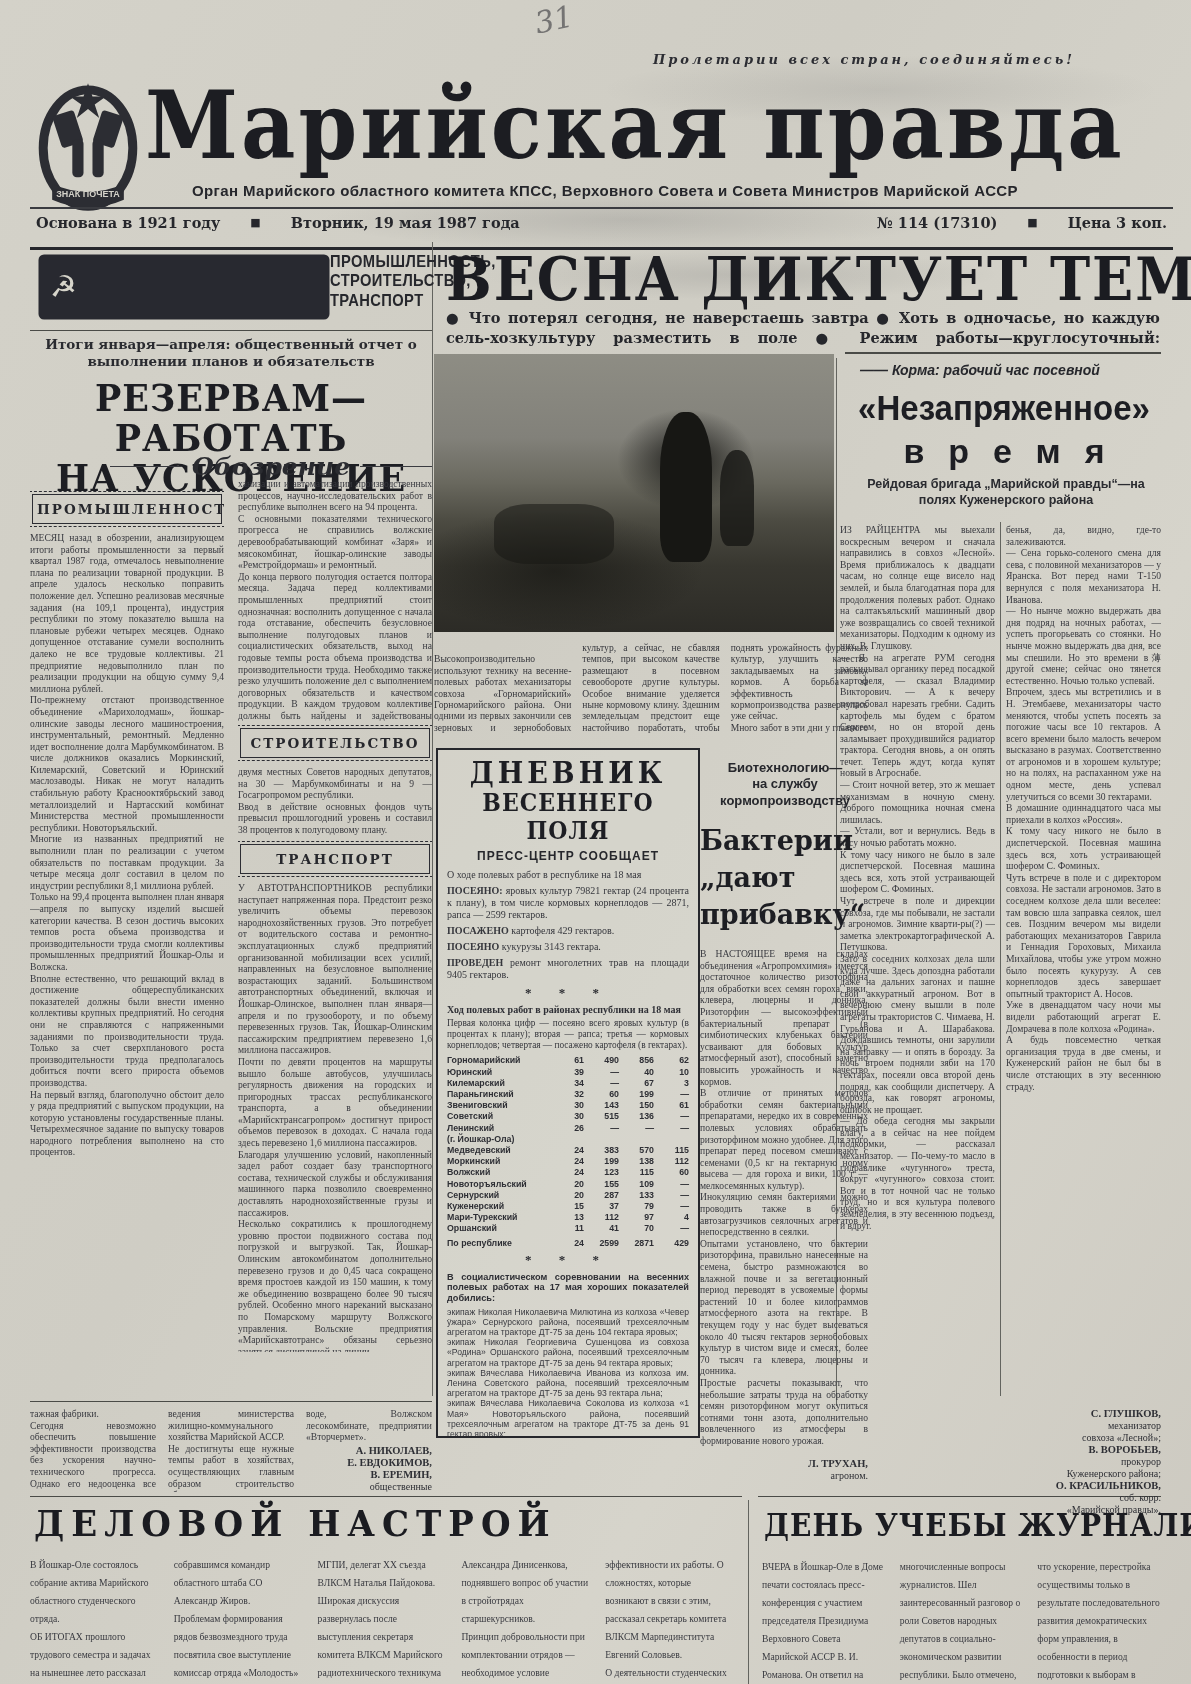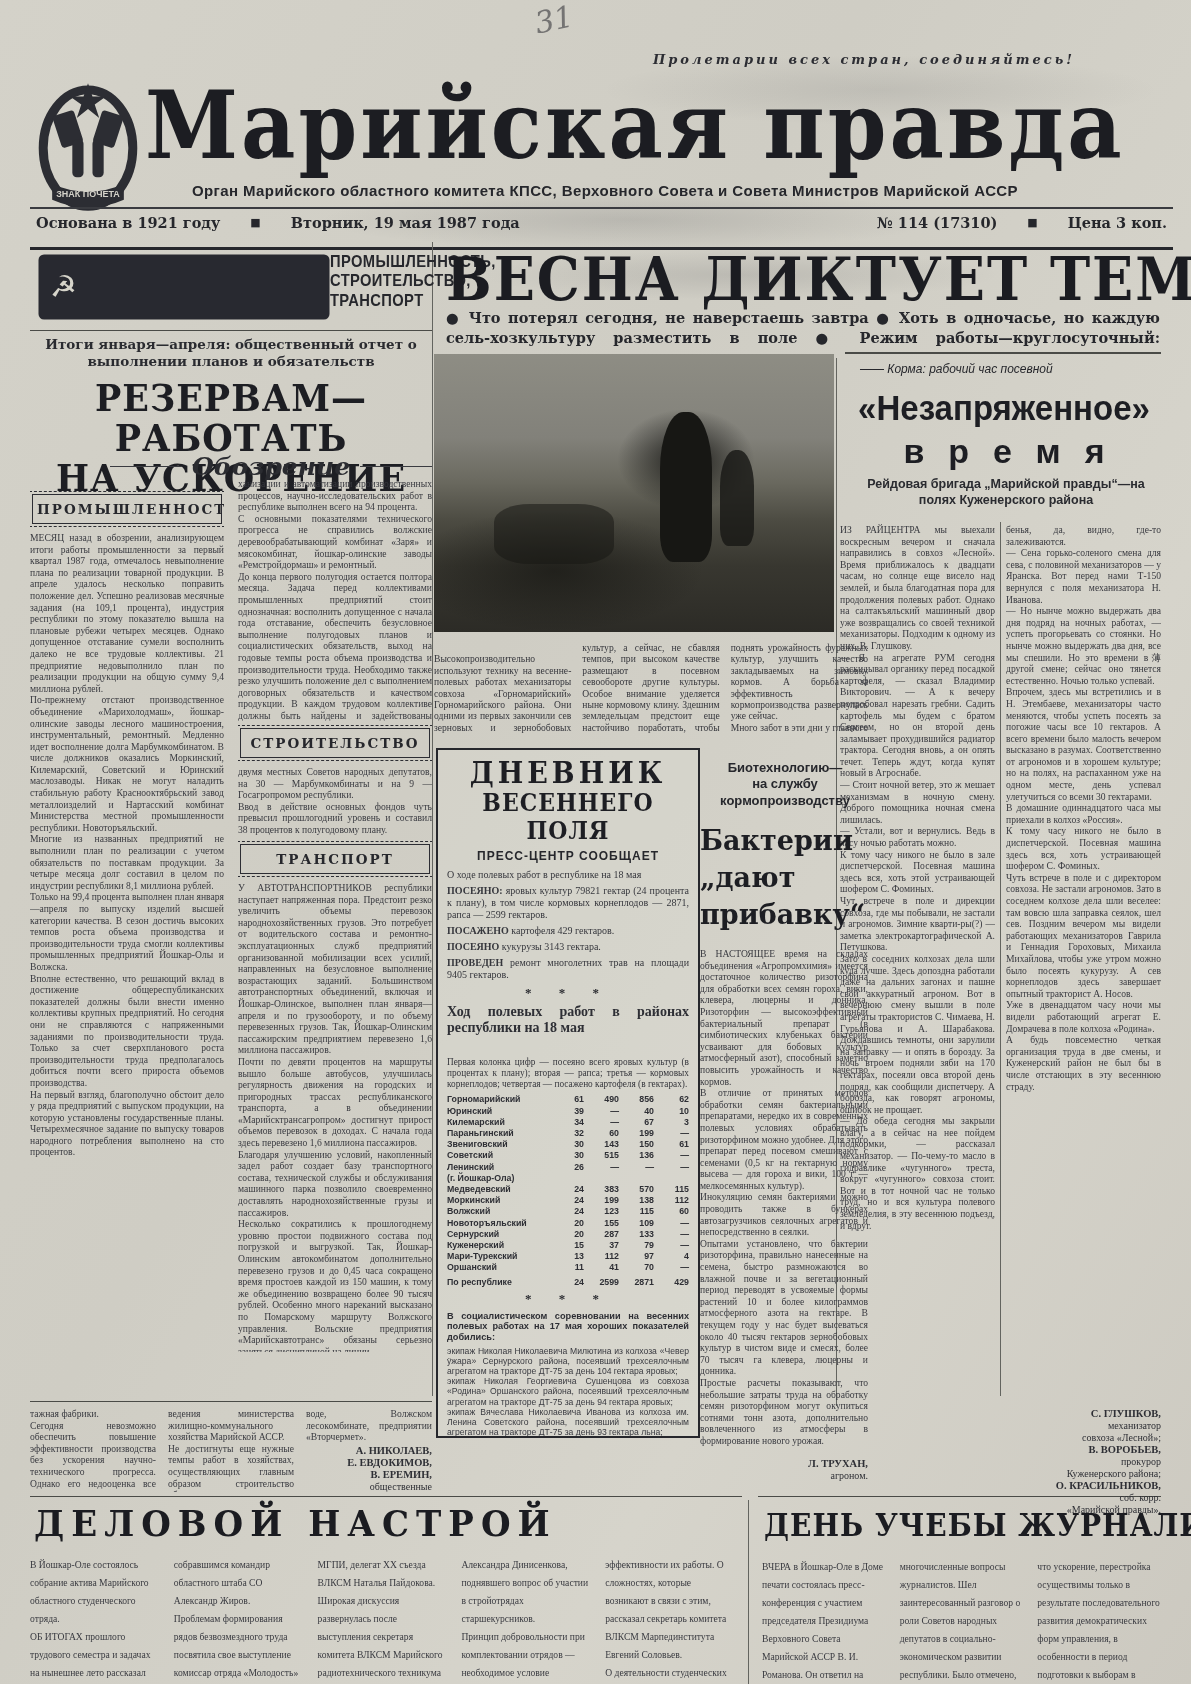--- a/index.html
+++ b/index.html
@@ -36,32 +36,32 @@
   .h-spring{font-family:"DejaVu Serif",serif;font-weight:bold;font-size:54px;letter-spacing:2px;color:#1b1c21;
             white-space:nowrap;transform:scaleY(1.1);transform-origin:top left;}
   .spring-deck{font-family:"DejaVu Serif",serif;font-weight:bold;font-size:14.5px;line-height:1.4;text-align:justify;color:#26272c;}
   .photo{background:
       radial-gradient(95px 70px at 63% 38%, rgba(20,20,18,.9), rgba(20,20,18,0) 72%),
       radial-gradient(200px 80px at 30% 78%, rgba(15,15,12,.55), rgba(15,15,12,0) 75%),
       linear-gradient(180deg,#8e8d84 0%,#82817a 30%,#6a695f 46%,#4c4b42 60%,#383730 76%,#2c2b26 100%);
       overflow:hidden;}
   .fig{position:absolute;background:#171714;border-radius:45% 45% 25% 25%/38% 38% 18% 18%;}
   .cap3{column-count:3;column-gap:11px;font-size:9.6px;line-height:11.4px;text-align:justify;white-space:pre-line;color:#36373d;overflow:hidden;}
-  .rkick{font-family:"Liberation Sans",sans-serif;font-weight:normal;font-style:italic;font-size:12px;color:#26272c;white-space:nowrap;}
+  .rkick{font-family:"Liberation Sans",sans-serif;font-weight:bold;font-style:italic;font-size:14px;color:#26272c;white-space:nowrap;}
   .h-unhar1{font-family:"Liberation Sans",sans-serif;font-weight:bold;font-size:33px;text-align:center;color:#1d1e23;transform:scaleY(1.08);transform-origin:top center;white-space:nowrap;}
   .h-unhar2{font-family:"Liberation Sans",sans-serif;font-weight:bold;font-size:34px;text-align:center;letter-spacing:24px;text-indent:24px;color:#1d1e23;}
   .subt{font-family:"Liberation Sans",sans-serif;font-weight:bold;font-size:12.5px;line-height:1.3;text-align:center;color:#2a2b30;}
   .diarybox{border:2px solid #26272c;padding:7px 9px;overflow:hidden;background:rgba(222,220,211,.35);}
   .dt1{font-family:"DejaVu Serif",serif;font-weight:bold;font-size:27px;letter-spacing:4px;text-align:center;color:#1d1e23;transform:scaleY(1.1);}
   .dt2{font-family:"DejaVu Serif",serif;font-weight:bold;font-size:22px;letter-spacing:1px;text-align:center;color:#1d1e23;transform:scaleY(1.1);margin-top:2px;}
   .dsub{font-family:"Liberation Sans",sans-serif;font-weight:bold;font-size:12px;letter-spacing:1px;text-align:center;margin:7px 0 6px;color:#26272c;}
   .ditem{font-size:10px;line-height:12px;text-align:justify;margin-bottom:4px;color:#36373d;}
   .ditem b{font-weight:bold;}
   .dsep{text-align:center;font-weight:bold;font-size:13px;letter-spacing:12px;margin:3px 0;color:#2a2b30;}
-  .dtablehead{font-size:14px;font-weight:bold;text-align:justify;margin-bottom:21px;color:#2e2f35;}
+  .dtablehead{font-size:10px;font-weight:bold;text-align:justify;margin-bottom:3px;color:#2e2f35;}
   .dlegend{font-size:9.3px;line-height:10.8px;text-align:justify;margin-bottom:5px;color:#36373d;}
   .drow{display:flex;font-family:"Liberation Sans",sans-serif;font-weight:bold;font-size:8.8px;line-height:11.2px;color:#2e2f35;}
   .drow .nm{flex:1;white-space:pre-line;}
   .drow .num{width:35px;text-align:right;}
   .drow.total{margin-top:3px;}
   .dcomp{font-family:"Liberation Sans",sans-serif;font-weight:bold;font-size:9.2px;line-height:10.6px;text-align:justify;margin:4px 0 3px;color:#2e2f35;}
   .dcrews{font-family:"Liberation Sans",sans-serif;font-size:8.6px;line-height:10.2px;text-align:justify;white-space:pre-line;color:#393a40;overflow:hidden;}
   .bkick{font-family:"Liberation Sans",sans-serif;font-weight:bold;font-size:13px;line-height:1.25;text-align:center;white-space:pre-line;color:#26272c;}
   .h-bact{font-family:"DejaVu Serif",serif;font-weight:bold;font-size:27px;line-height:1.3;white-space:pre-line;color:#1d1e23;transform:scaleY(1.05);transform-origin:top left;}
   .sigblock{text-align:right;font-size:10px;line-height:12px;color:#2e2f35;}

